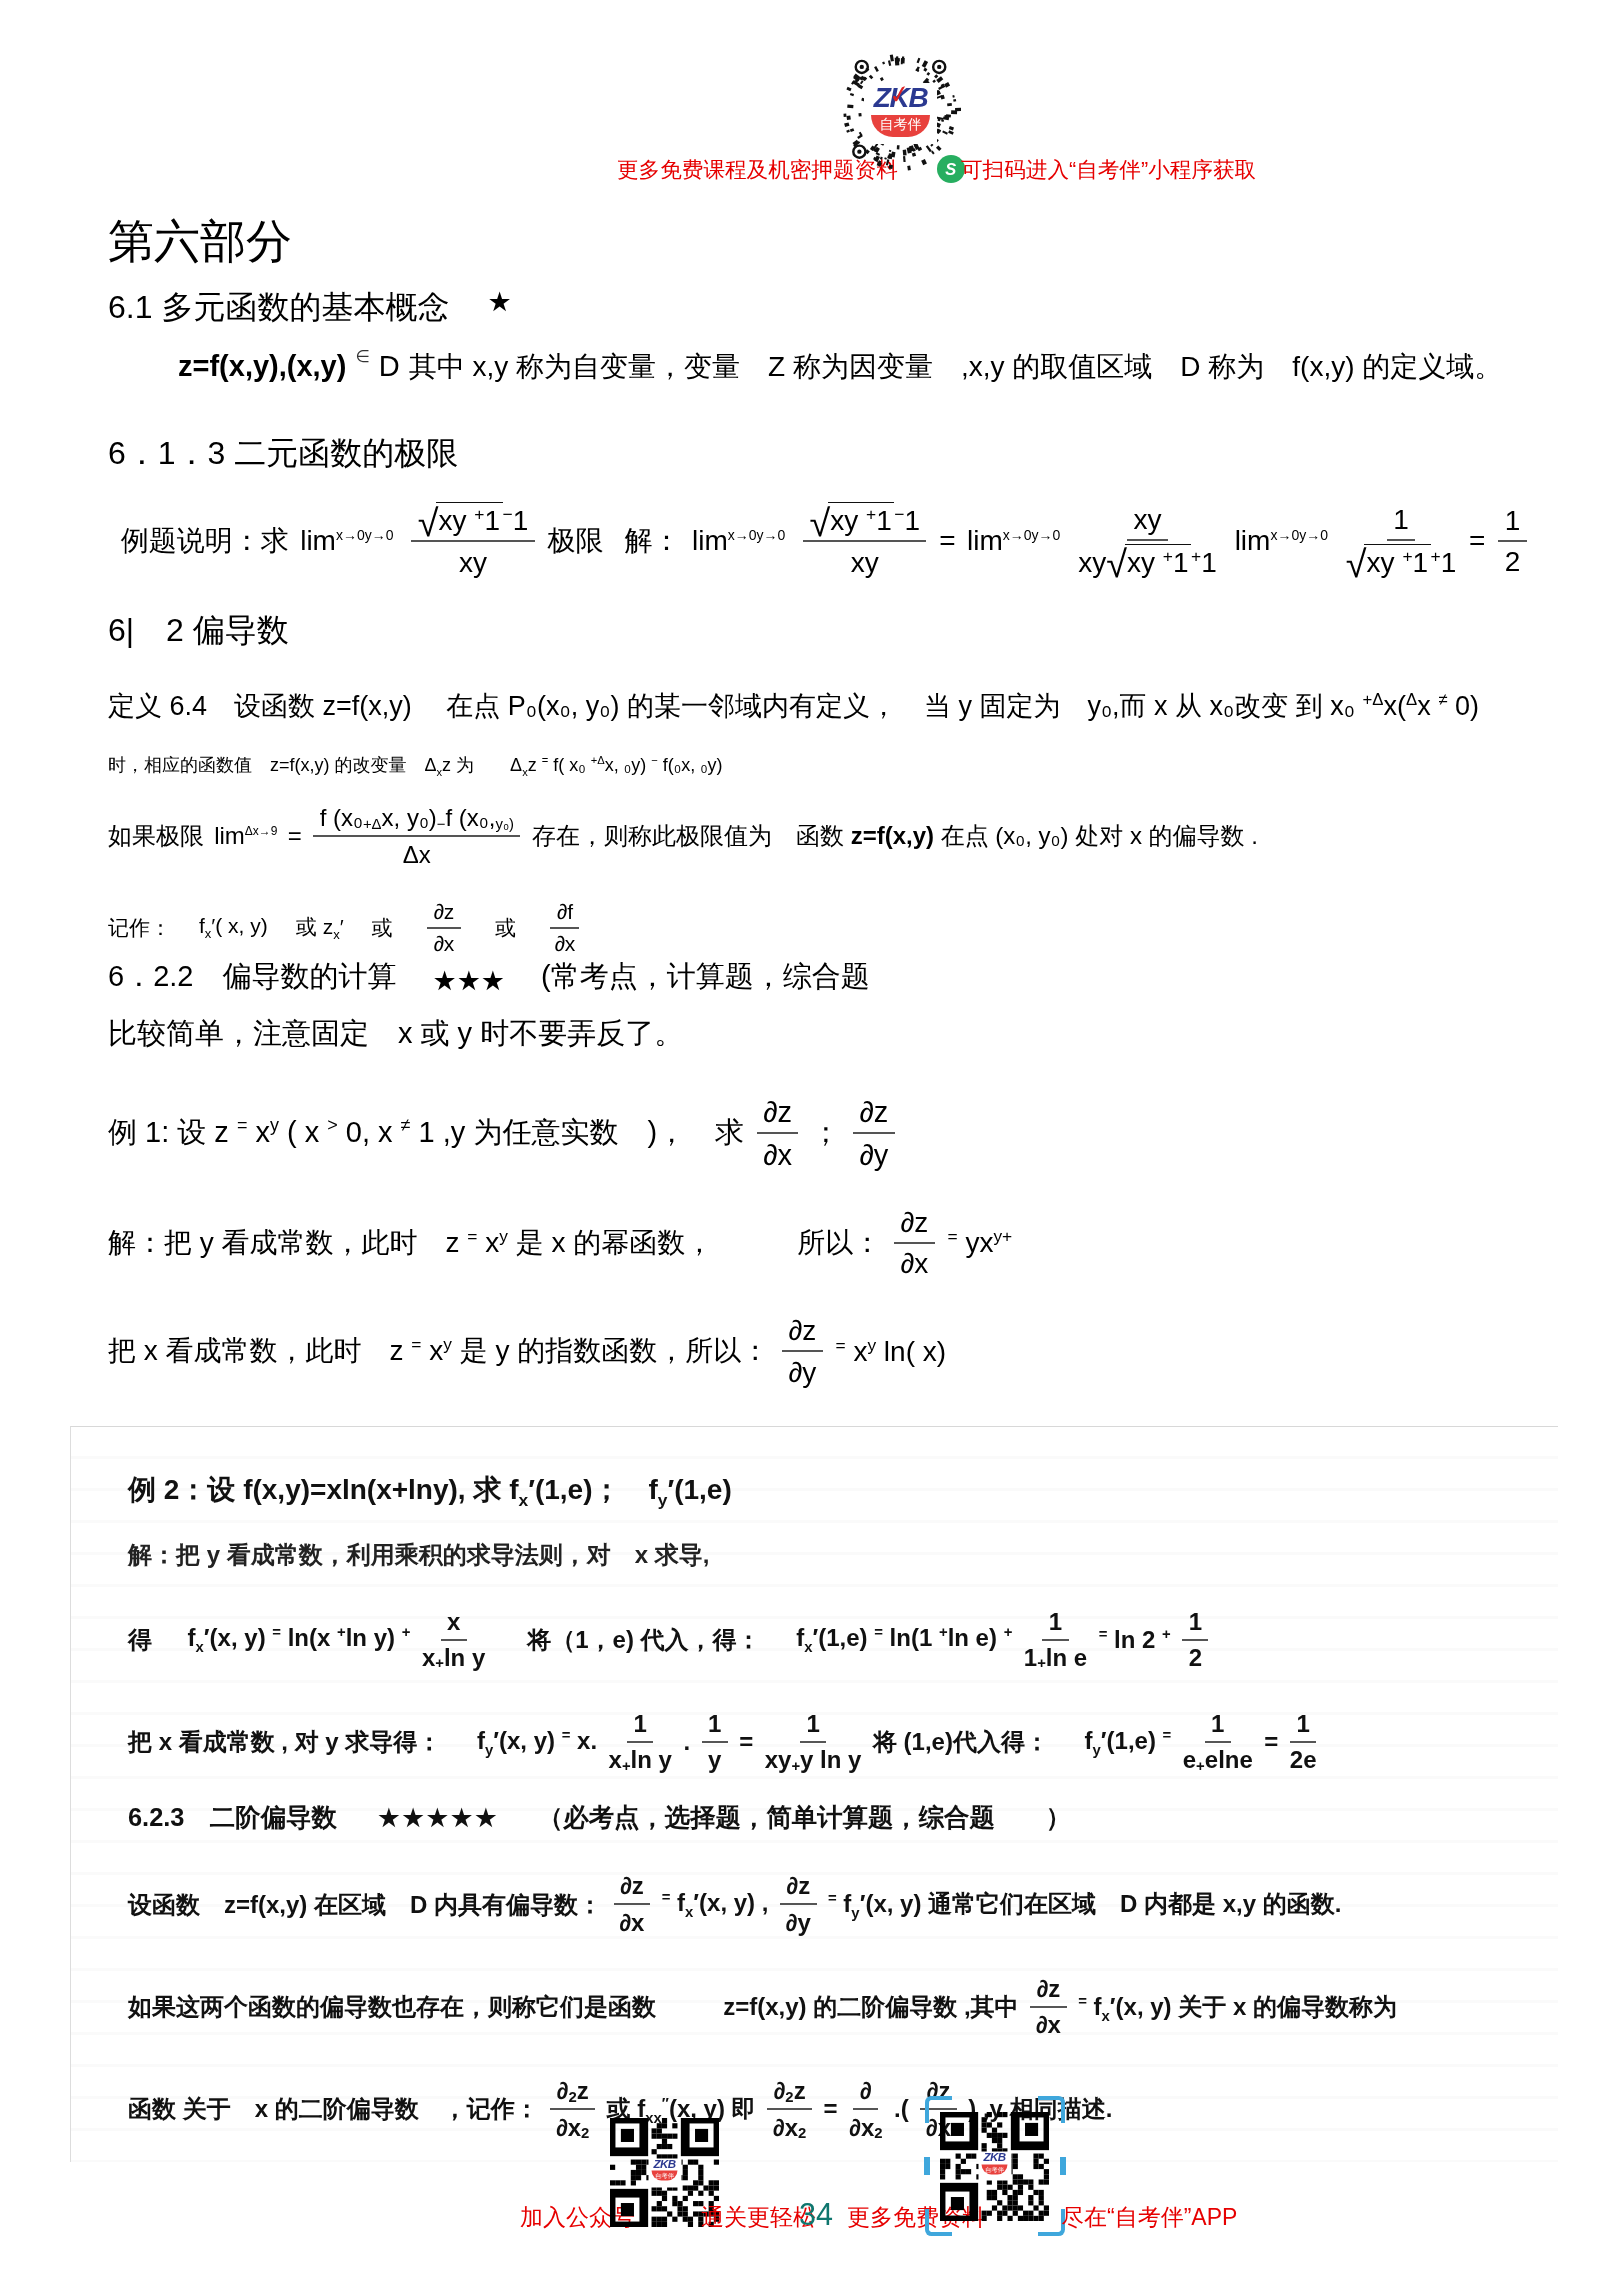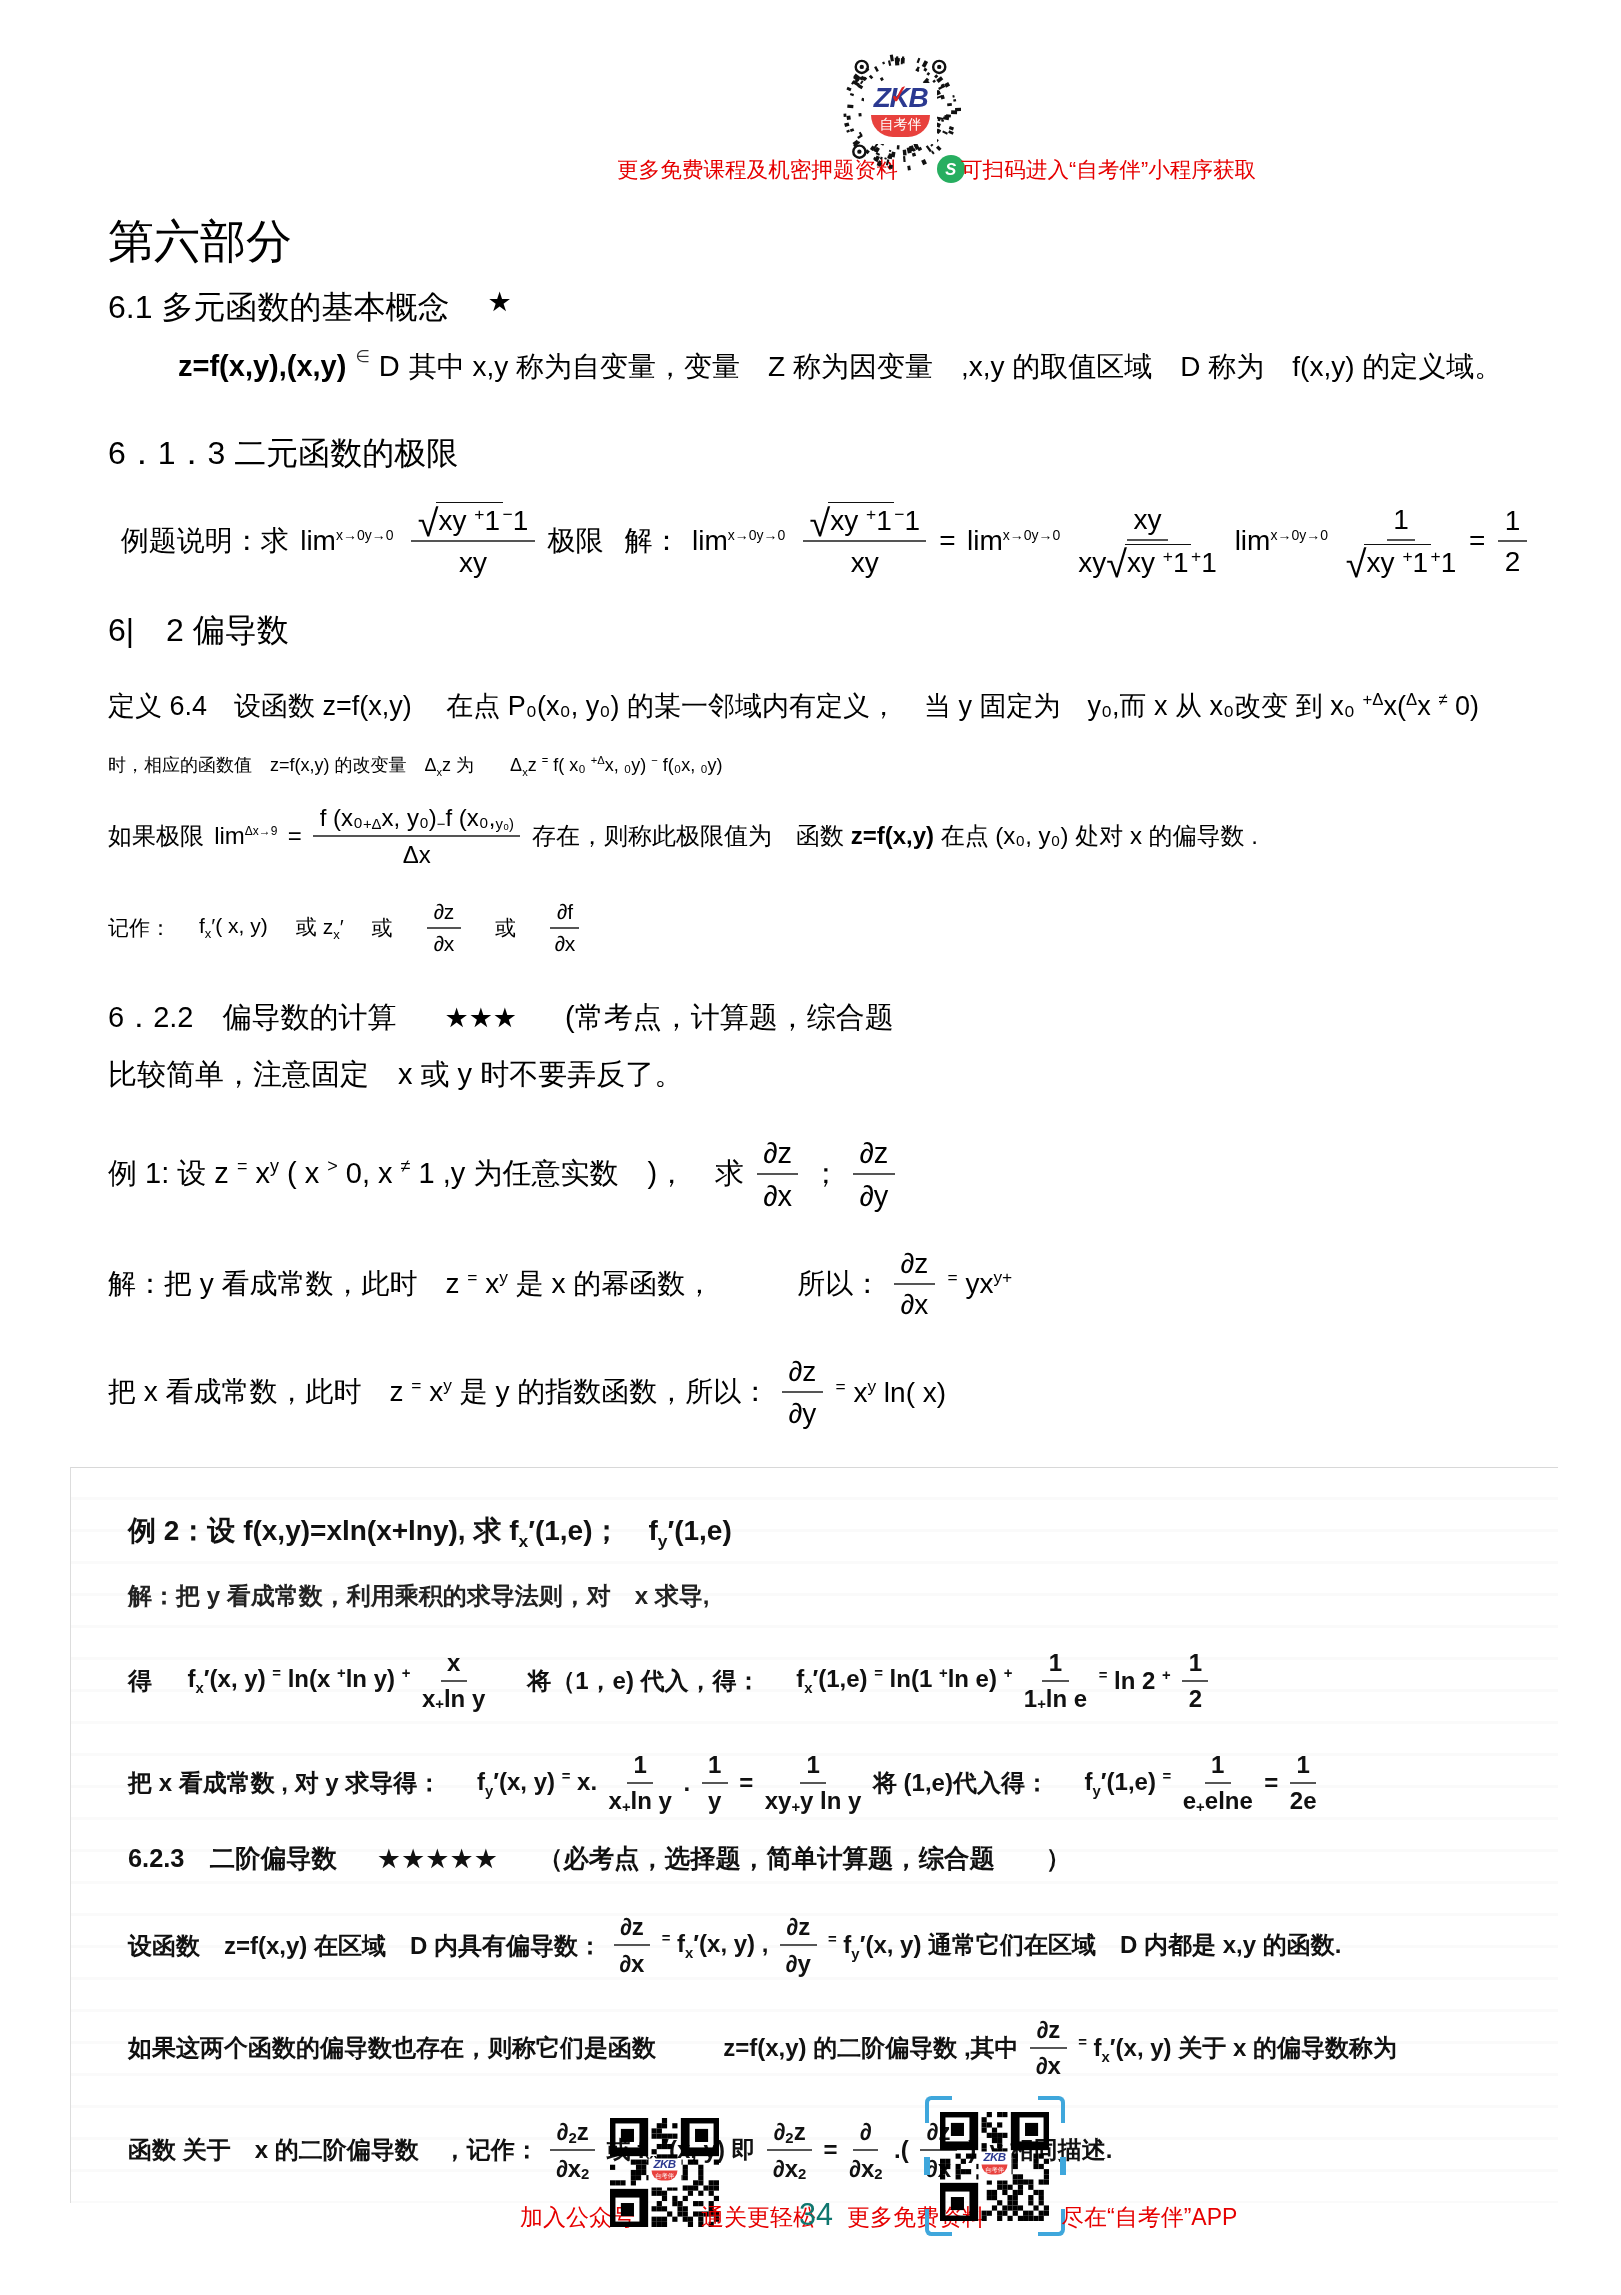--- a/index.html
+++ b/index.html
@@ -42,21 +42,21 @@
   .frac{display:inline-flex;flex-direction:column;align-items:center;text-align:center;margin:0 6.4px;line-height:1.25}
   .frac .num{border-bottom:2.5px solid #555;padding:0 6.4px 1.9px;display:inline-flex;align-items:flex-end}
   .frac .den{padding-top:2.5px;display:inline-flex;align-items:flex-end}
   .rsign{font-size:1.35em;line-height:.8;margin-right:-2.5px}
   .rbody{border-top:1.9px solid #111;padding:0 2.5px}
   .h62{font-size:32px;margin-top:29px;font-weight:normal}
   .p-def{margin-top:33px;font-size:27px;line-height:1.5}
   .p-line2{margin-top:24px;font-size:18px}
   .limdef-row{margin-top:25.4px;font-size:24px;gap:5.1px}
   .jizuo-row{margin-top:29px;font-size:21px;gap:28px}
-  .h622{font-size:29px;margin-top:41px;display:flex;align-items:center;gap:48px}
+  .h622{font-size:29px;display:flex;align-items:flex-end;gap:36px}
   .note2{font-size:29px;margin-top:16.5px}
   .ex1q{margin-top:40px;font-size:29px;gap:6.4px}
   .ex1s{margin-top:32px;font-size:28px;gap:6.4px}
   
   .img-zone{margin-top:36px;margin-left:-38px;margin-right:-25.4px;padding:16.5px 0 19px 57px;border-top:0.6px solid #d8d8d8;border-left:0.6px solid #ddd;
             background:repeating-linear-gradient(180deg,#fff 0 29px,#fafafa 29px 32px);color:#111}
   .ex2q{font-size:28px;font-weight:bold}
   .ex2intro{font-size:24px;font-weight:bold;margin-top:21.6px;color:#222}
   .ex2row{margin-top:36px;font-size:24px;gap:5.1px;font-weight:bold}
   .h623{font-size:25.4px;font-weight:bold;margin-top:26px;display:flex;align-items:center;gap:40px}

